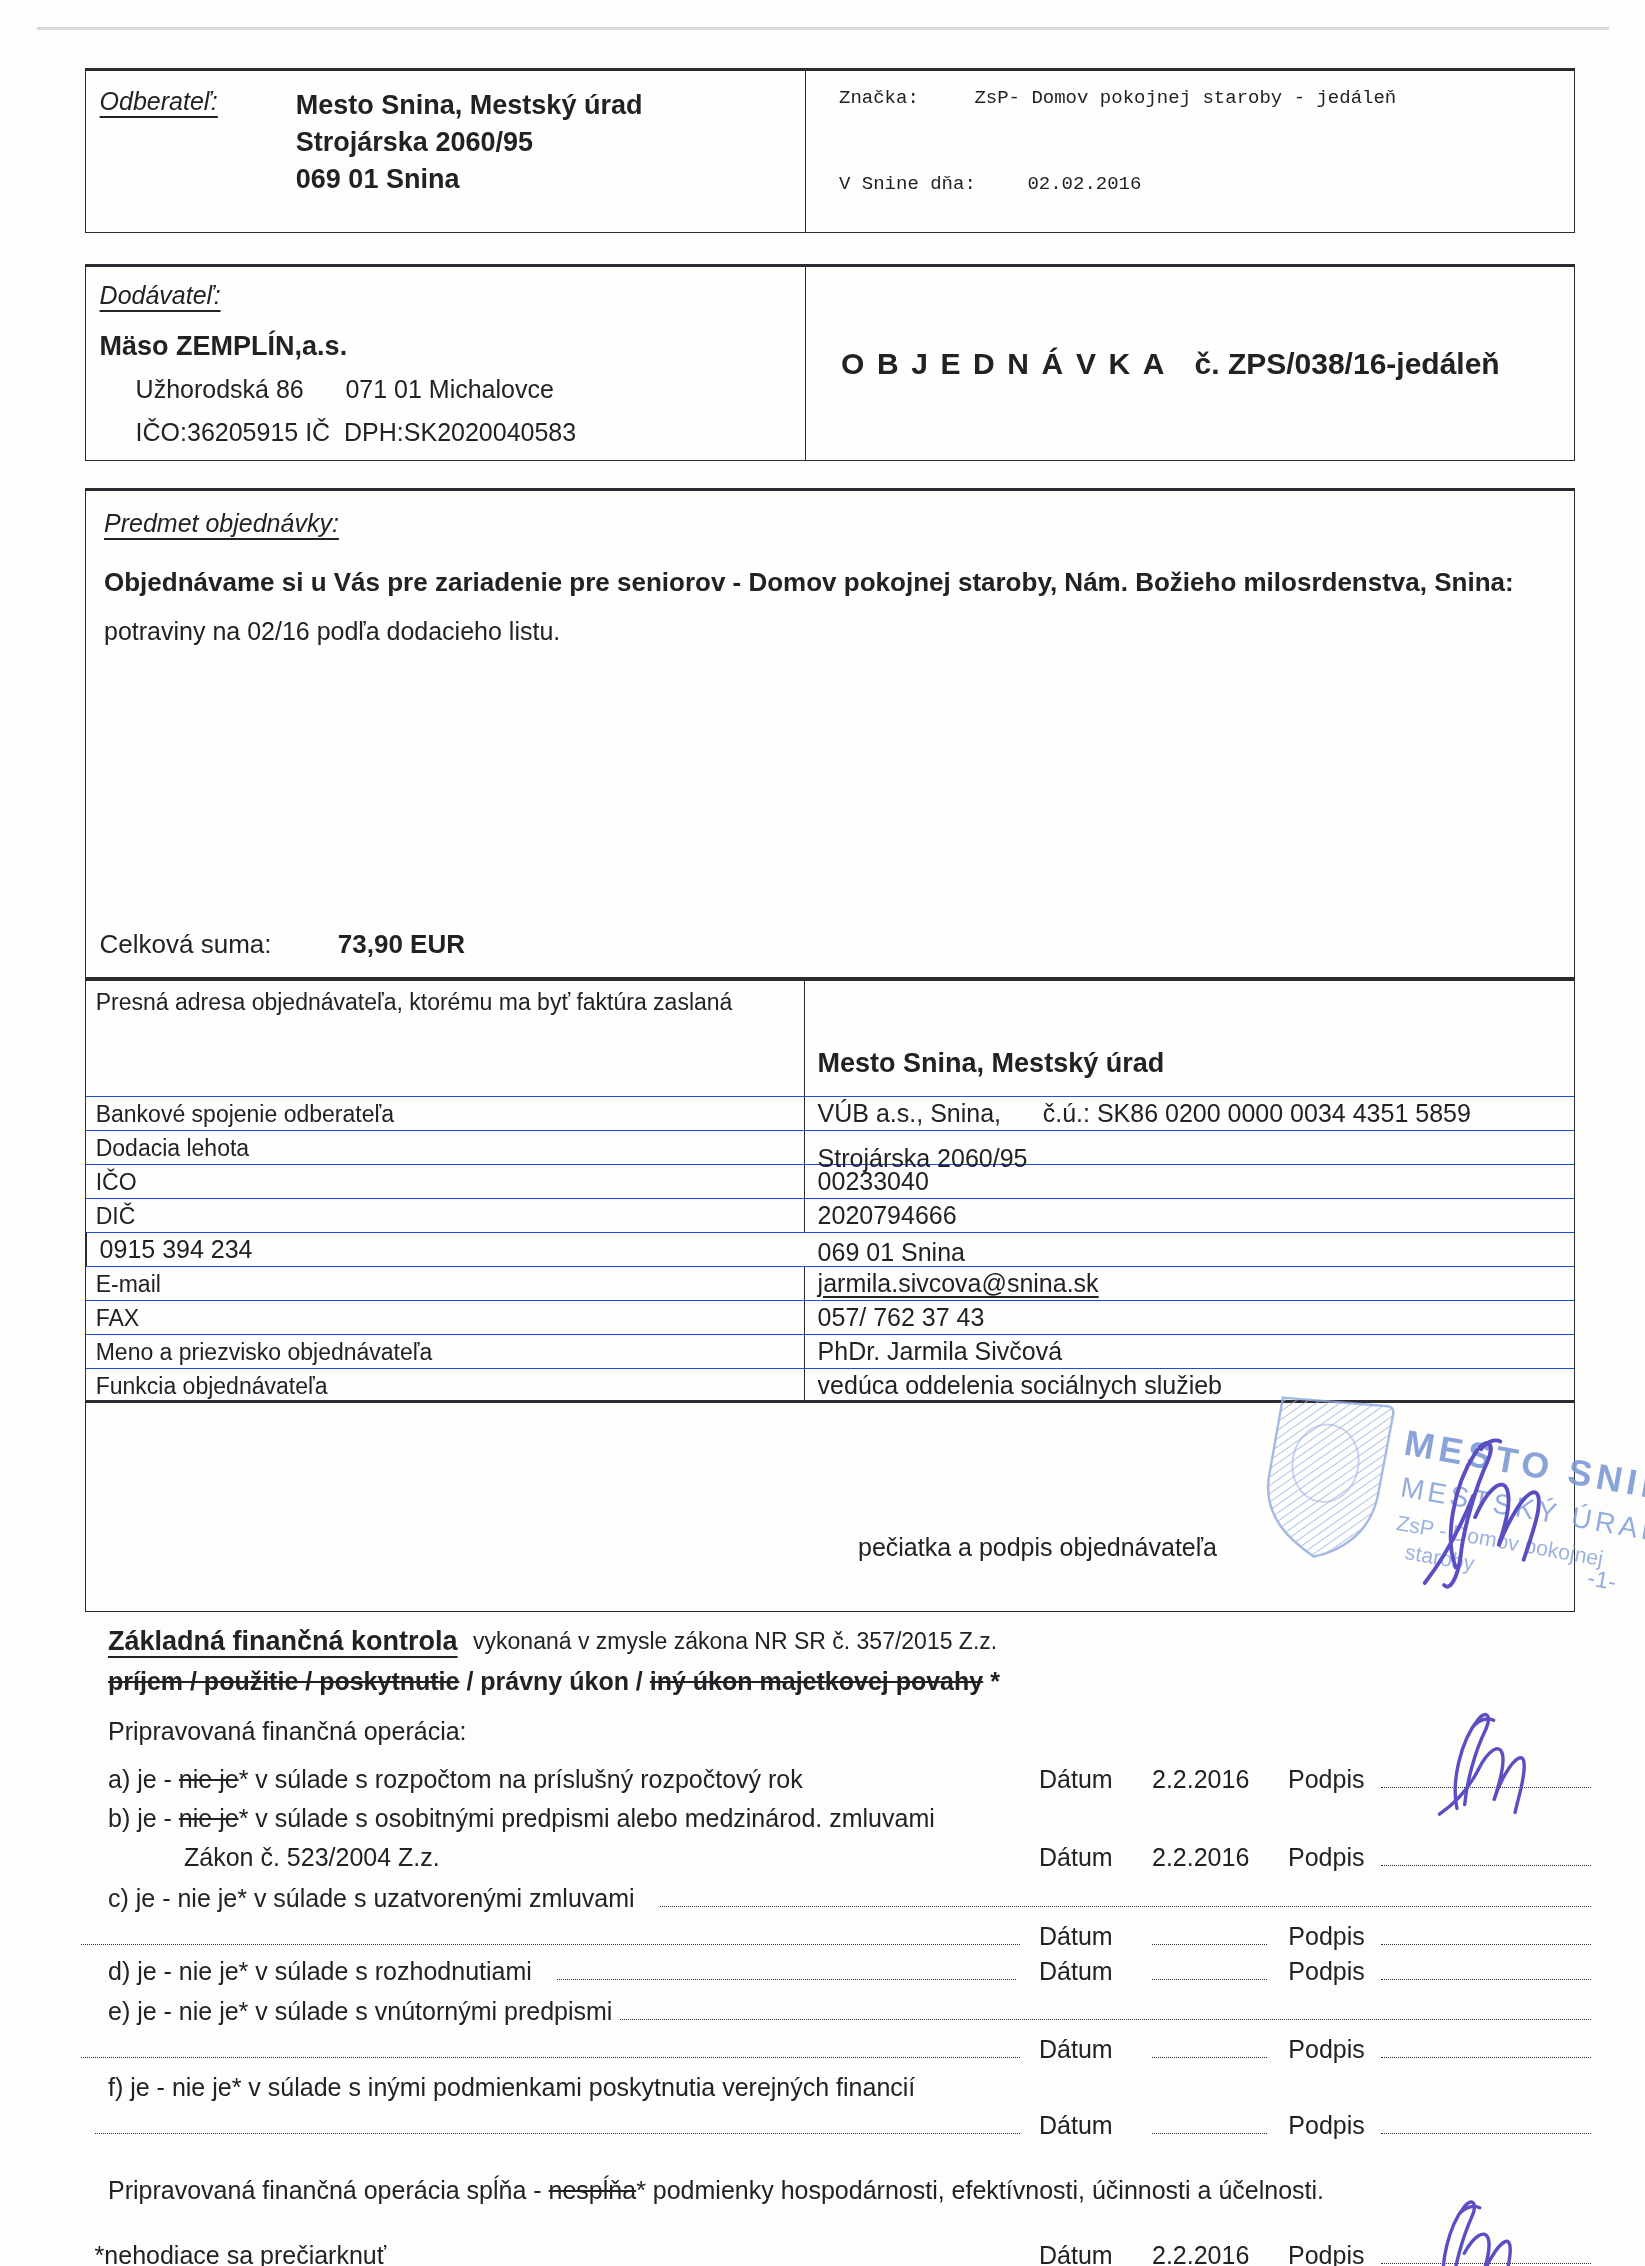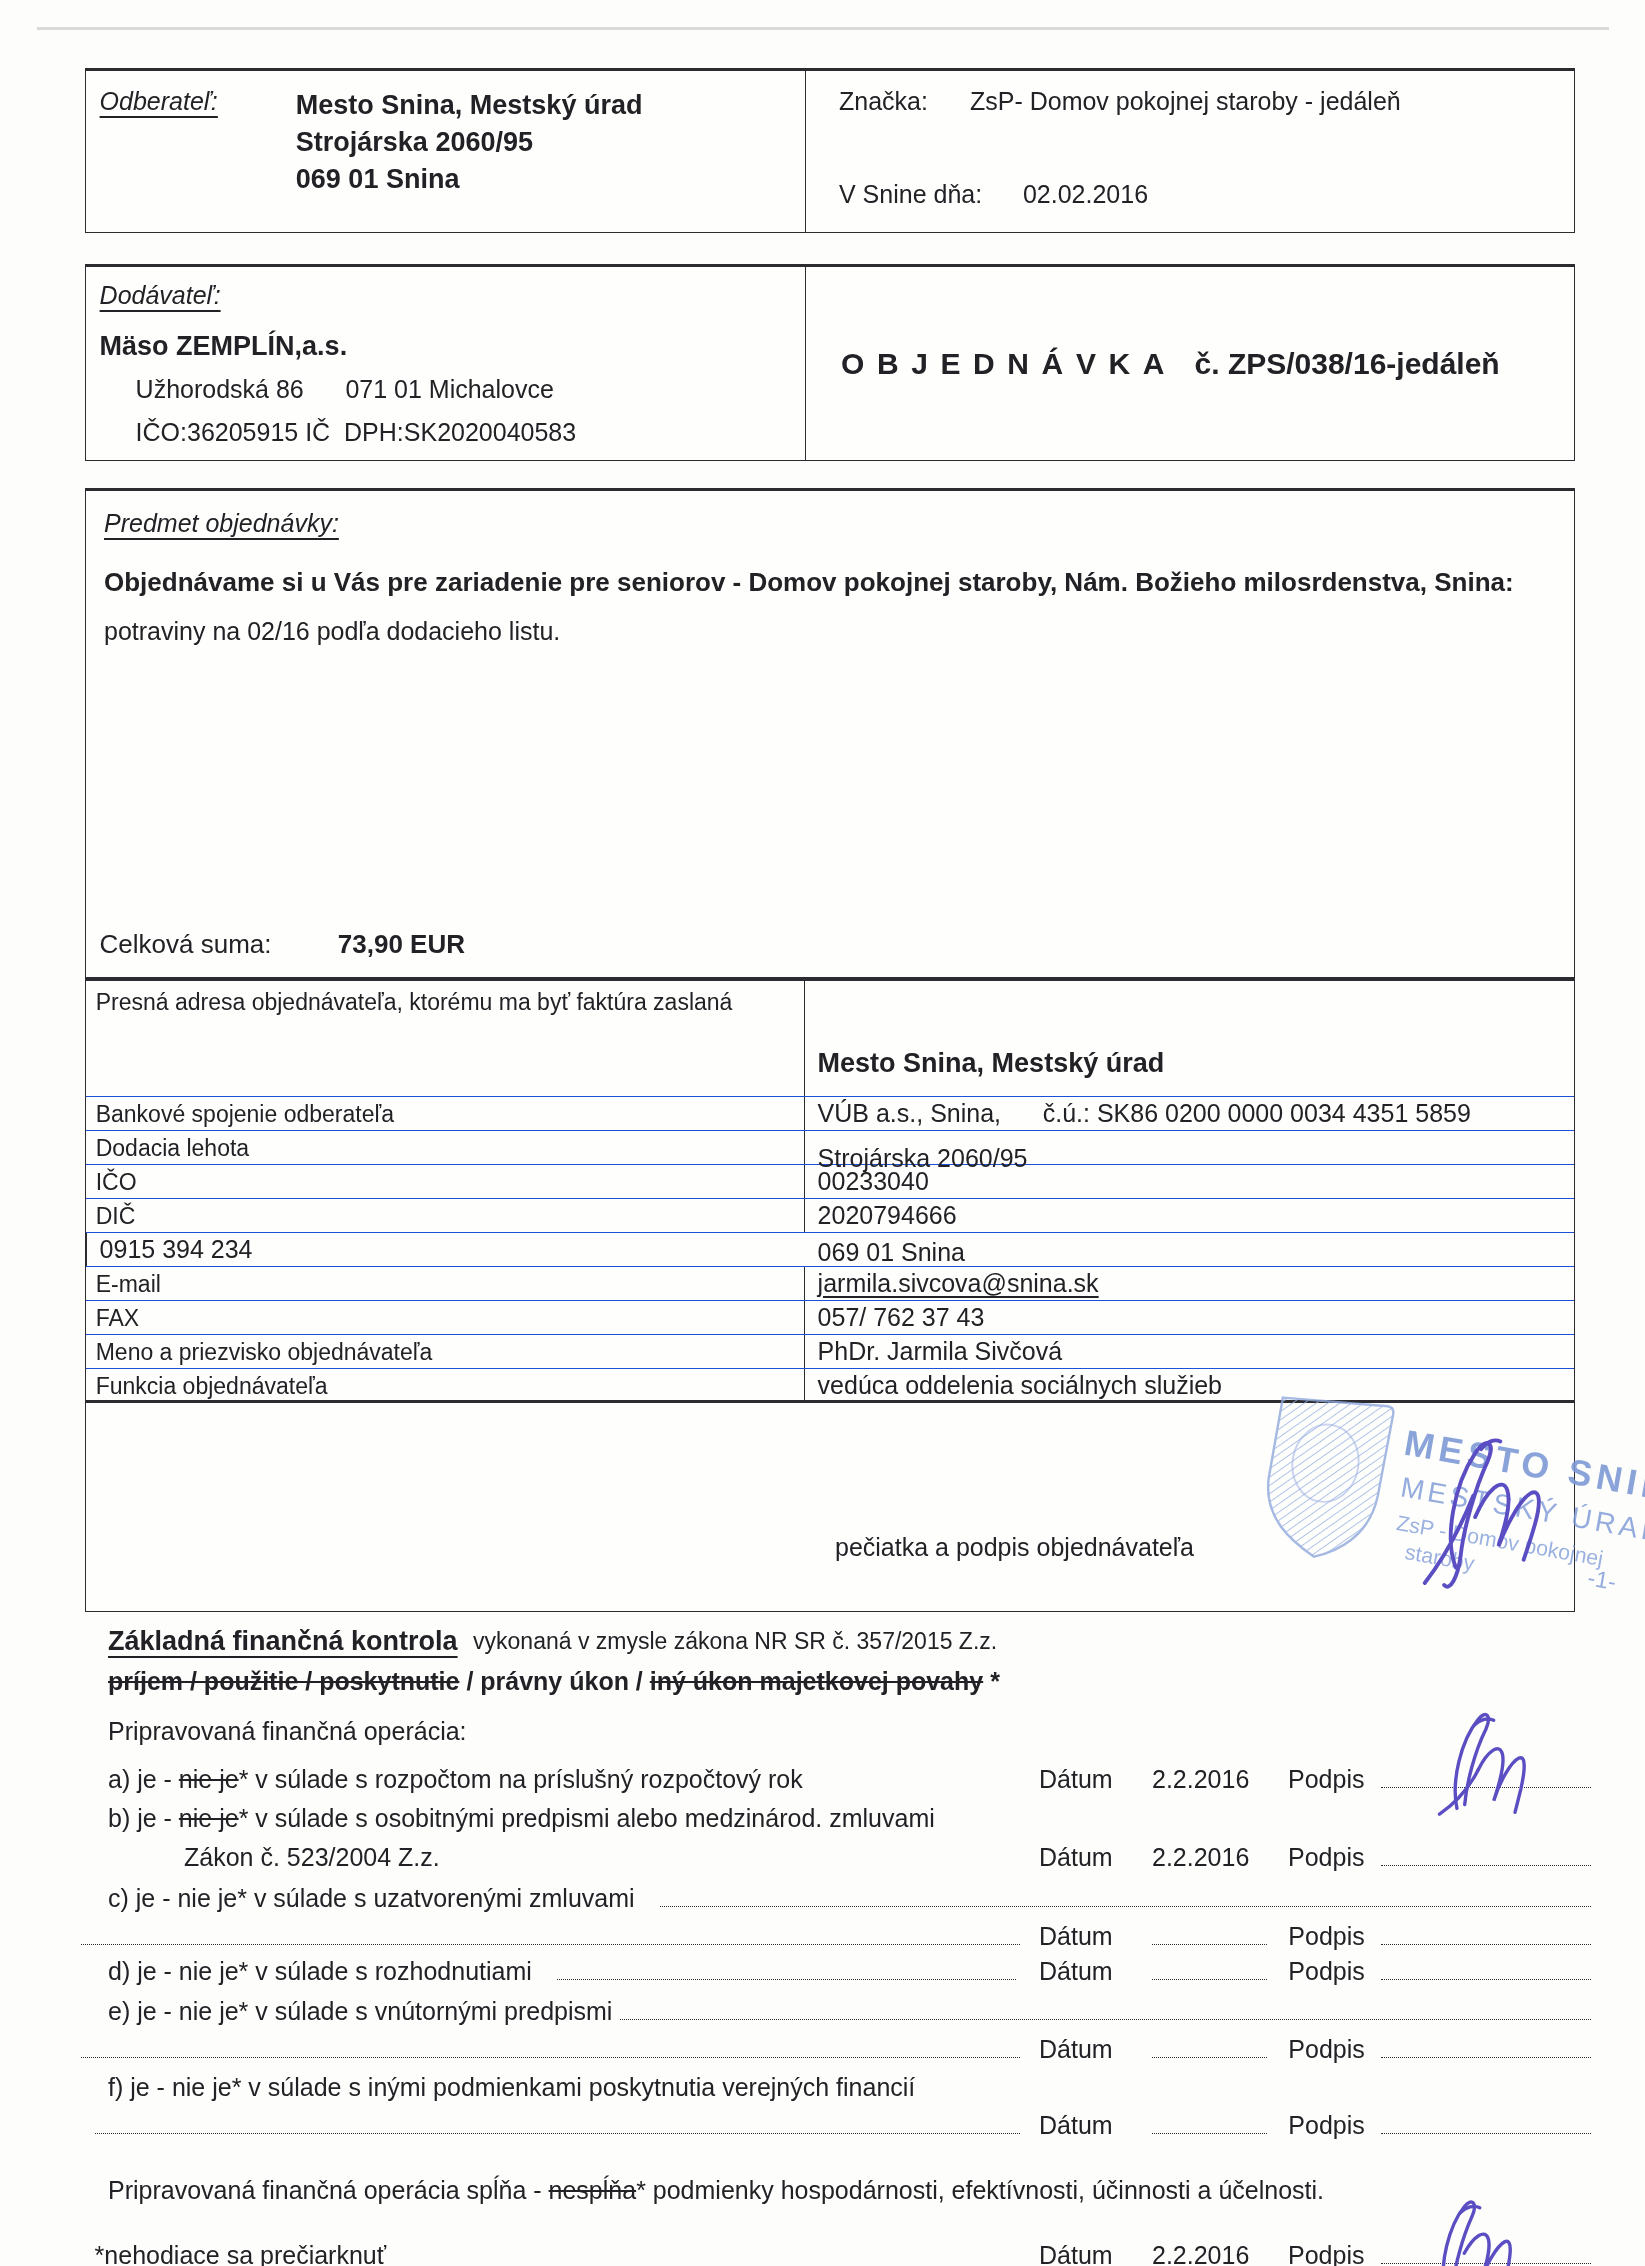--- a/index.html
+++ b/index.html
@@ -20,21 +20,21 @@
   .lbl-it { font-style:italic; font-size:25px; text-decoration:underline;
             text-decoration-thickness:1.9px; text-underline-offset:5.8px; }
   .b { font-weight:bold; }
   .pre { white-space:pre-wrap; }
   .strike { text-decoration:line-through; text-decoration-thickness:2.4px; }
 
   
   .box1 { top:68px; height:165px; }
   .box1 .cell-l { padding:15.5px 13.6px; display:flex; }
   .addr { margin-left:78px; font-weight:bold; font-size:27px; line-height:37px; }
-  .box1 .cell-r { padding:15.5px 0 0 33px; font-size:25px; }
+  .box1 .cell-r { padding:15.5px 0 0 33px; font-size:19px;font-family:Liberation Mono, monospace; }
   .znacka-row span.zl { display:inline-block; width:124px; }
   .date-row { margin-top:64px; }
   .date-row span.dl { display:inline-block; width:177px; }
 
   
   .box2 { top:264px; height:197px; }
   .box2 .cell-l { padding:13.6px; font-size:25px; }
   .sup-name { margin-top:21.3px; font-weight:bold; font-size:27px; }
   .sup-line { margin-top:13.6px;margin-left:36px; }
   .box2 .cell-r { display:flex; align-items:center; padding-left:35px; }
@@ -56,21 +56,21 @@
   .dlab { width:718px; box-sizing:border-box; padding:2.9px 2.9px 1.9px 9.7px; font-size:23px; line-height:28px; }
   .dval { flex:1; box-sizing:border-box; border-left:1.9px solid #2c2c30;
           padding:1.9px 9.7px 1.9px 12.6px; font-size:25px; line-height:29px; white-space:pre-wrap; }
   .drow:first-child .dlab { padding-top:6.8px; }
   .v-bold { font-weight:bold; font-size:27px; line-height:37px; padding-top:3.9px; }
   .v-line { font-size:25px; line-height:36px; }
   .u { text-decoration:underline; text-decoration-thickness:1.9px; text-underline-offset:3.9px; }
 
   
   .box5 { top:1400px; height:212px; }
-  .stamp-caption { position:absolute; left:749px; top:130px; font-size:25px; }
+  .stamp-caption { position:absolute; left:772px; top:130px; font-size:25px; }
   .stamp-svg { position:absolute; left:1009px; top:-9.7px; width:485px; height:223px; overflow:visible; }
 
   
   .ctl { position:absolute; left:73px; top:1611px; width:1510px; height:656px; font-size:25px; }
   .crow { position:absolute; left:8px; width:100%; box-sizing:border-box;
           display:flex; align-items:flex-end; line-height:33px; }
   .pad28 { padding-left:27px; }
   .ctl-title { font-weight:bold; font-size:27px; text-decoration:underline;
                text-decoration-thickness:2.4px; text-underline-offset:5.8px; }
   .ctl-suffix { margin-left:15.5px; font-size:23px; }

